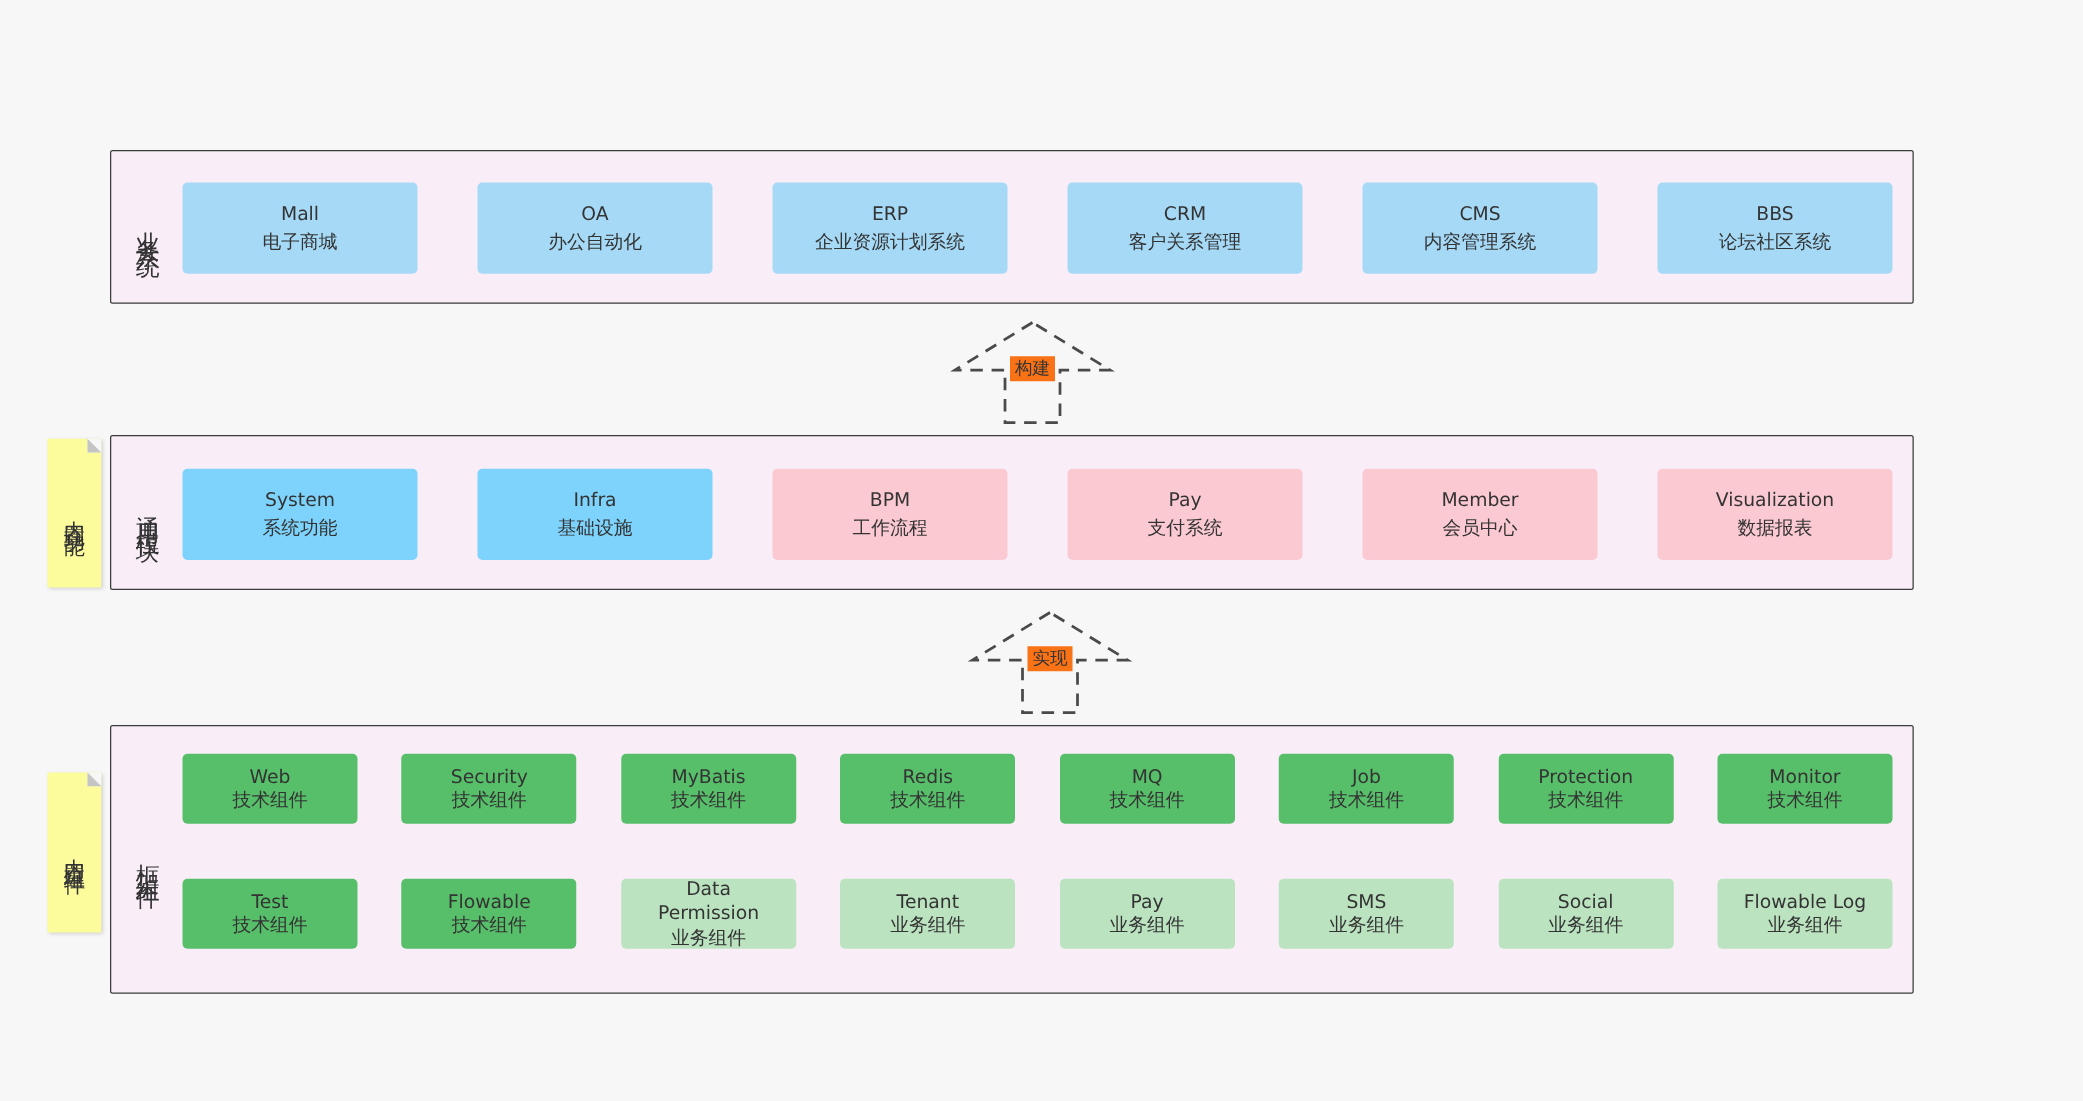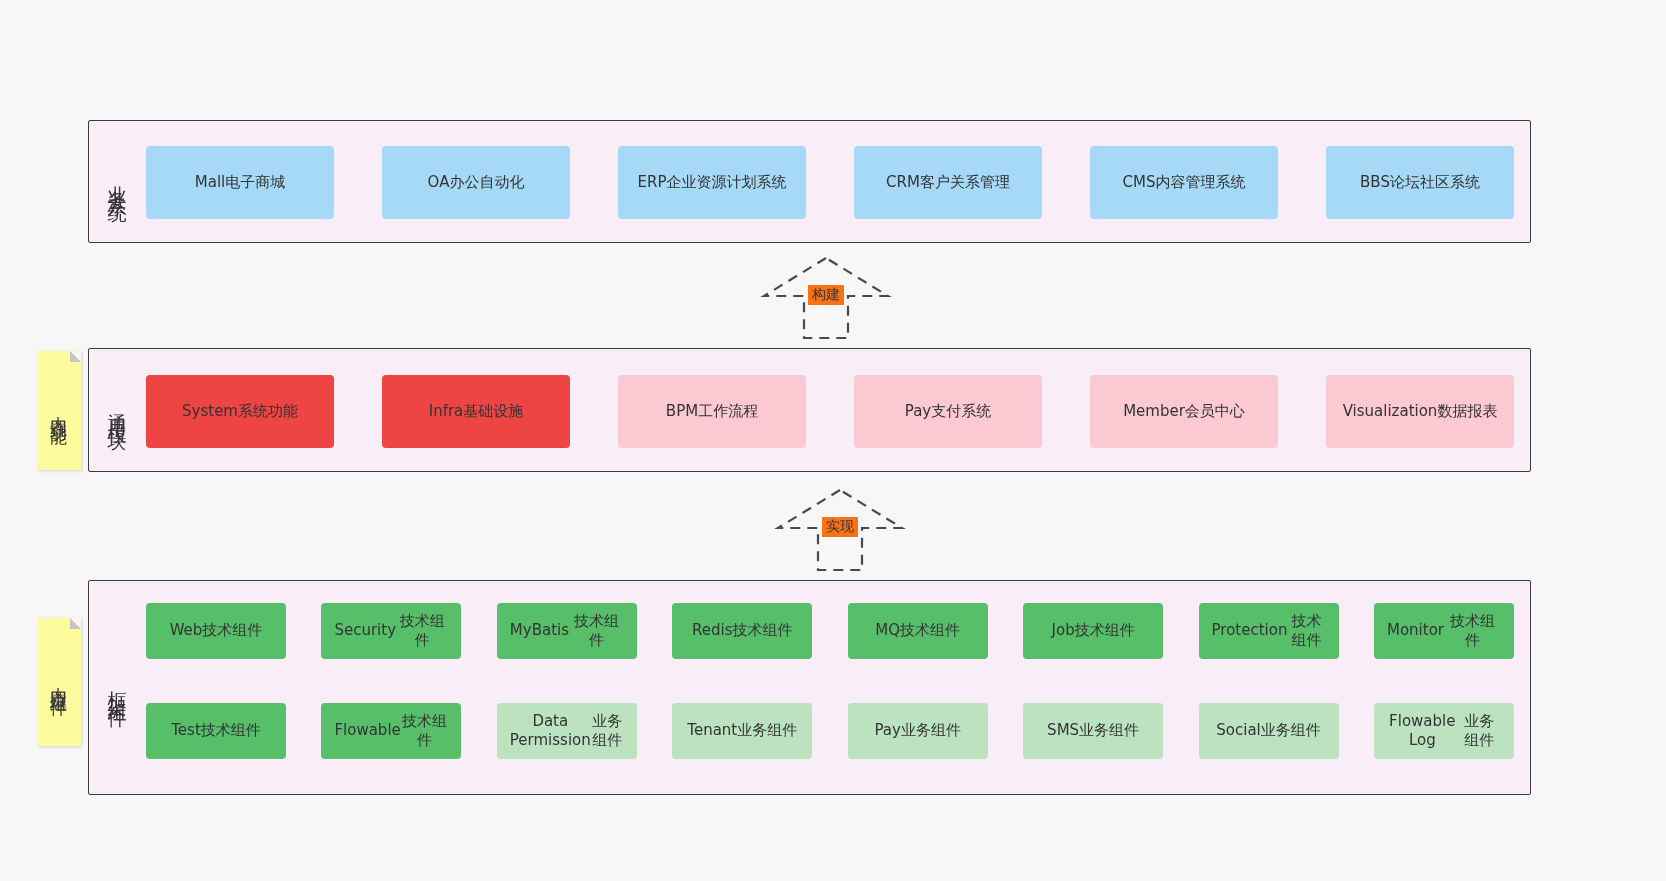--- a/index.html
+++ b/index.html
@@ -27,28 +27,28 @@
     font-size:19px; letter-spacing:6px; color:#333;
   }
   .boxes {
     position:absolute; left:57px; right:16px;
     display:flex; justify-content:space-between;
   }
 
   
   .box {
     width:188px; height:73px; border-radius:4px;
-    display:flex; flex-direction:row;
+    display:flex; flex-direction:column;
     align-items:center; justify-content:center;
     text-align:center; font-size:15px; line-height:1.45;
     padding:0 10px;
   }
   .box-sm { width:140px; height:56px; line-height:1.3; padding:0 13px; }
   .blue       { background:#a5d9f6; }
-  .red        { background:#ef4444; }
+  .red        { background:#7dd3fc; }
   .pink       { background:#fbc9d2; }
   .green      { background:#57bf6a; }
   .lightgreen { background:#bbe3c0; }
 
   
   .sticky {
     position:absolute; left:38px; width:43px;
     background:#fcfc9c;
     display:flex; align-items:center; justify-content:center;
     box-shadow:1px 1px 3px rgba(0,0,0,.15);

